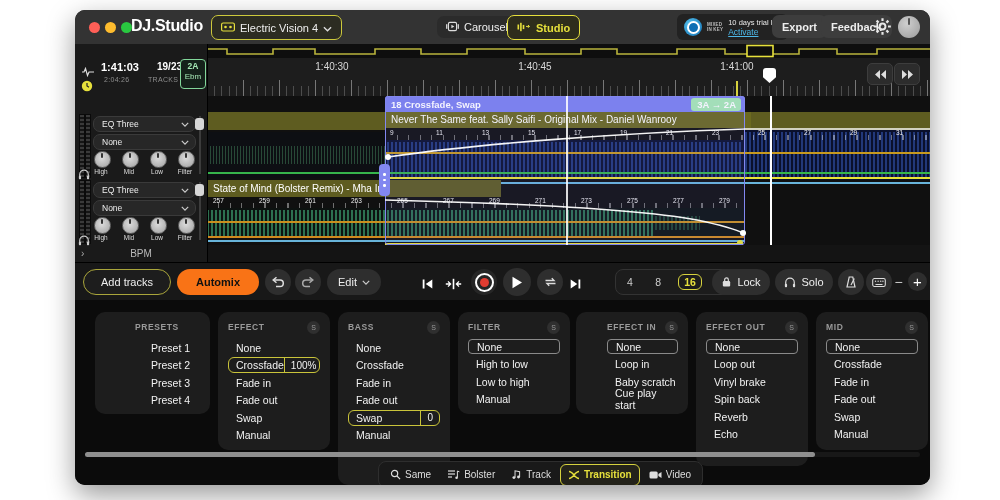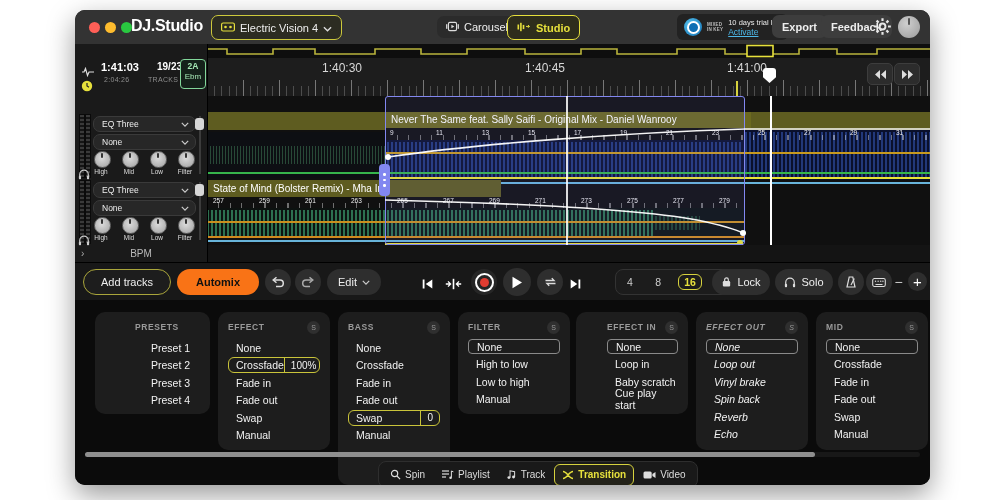--- a/index.html
+++ b/index.html
@@ -24,21 +24,21 @@
   .avatar{position:absolute;left:823px;top:6px;width:22px;height:22px;border-radius:50%;background:radial-gradient(circle at 40% 35%,#cfcfcf,#9a9a9a);}
   .avatar i{position:absolute;left:10px;top:2px;width:2px;height:7px;background:#555;border-radius:1px;}
   
   .minimap{position:absolute;left:0;top:34px;width:855px;height:14px;background:#0e0e0e;}
   
   .ruler{position:absolute;left:132px;top:48px;width:723px;height:38px;background:#1d1d1d;border-bottom:1px solid #000;}
   .ticks{position:absolute;left:0;bottom:0;width:723px;height:10px;
     background-image:repeating-linear-gradient(90deg,#4d4d4d 0 1px,transparent 1px 7.2px);}
   .ticks2{position:absolute;left:0;bottom:0;width:723px;height:16px;
     background-image:repeating-linear-gradient(90deg,#777 0 1px,transparent 1px 36px);}
-  .rlabel{position:absolute;top:3px;width:60px;text-align:right;font-size:12px;color:#d8d8d8;}
+  .rlabel{position:absolute;top:3px;width:60px;text-align:center;font-size:10px;color:#d8d8d8;}
   .navbtn{position:absolute;top:5px;width:24px;height:20px;background:#2c2c2c;border:1px solid #3d3d3d;border-radius:5px;display:flex;align-items:center;justify-content:center;}
   
   .lanes{position:absolute;left:132px;top:86px;width:723px;height:149px;background:#101010;overflow:hidden;}
   .olive{background:#5e5c20;}
   .ttl{font-size:10px;color:#fff;line-height:16px;padding-left:6px;white-space:nowrap;overflow:hidden;}
   .xhead{background:#7d82ee;border-radius:3px 3px 0 0;display:flex;align-items:center;}
   .xhead span{font-size:9.5px;color:#fff;padding-left:6px;font-weight:600;}
   .xbadge{margin-left:auto;margin-right:4px;background:#a8e8b4;color:#15511f;font-size:8.5px;font-weight:700;border-radius:3px;padding:1px 5px;}
   .beatruler{position:absolute;height:11px;background-image:repeating-linear-gradient(90deg,rgba(255,255,255,.4) 0 1px,transparent 1px 11.5px);background-size:100% 5px;background-repeat:repeat-x;background-position:left bottom;}
   .beat{position:absolute;top:0;font-size:6.5px;color:#f0f0f0;}
@@ -204,20 +204,24 @@
     <div class="abs olive" style="left:0;top:16px;width:178px;height:18px;"></div>
     <div class="abs" style="left:0;top:36px;width:178px;height:46px;background:#0d0f13;">
       <div class="abs stripes-faint" style="left:0;top:14px;width:178px;height:18px;"></div>
     </div>
 
     <div class="abs olive" style="left:538px;top:16px;width:185px;height:18px;"></div>
     <div class="abs" style="left:538px;top:34px;width:185px;height:50px;background:#0a102c;">
       <div class="abs stripes-blue" style="left:0;top:2px;width:185px;height:46px;"></div>
     </div>
 
+    <div class="abs xhead" style="left:178px;top:0;width:360px;height:16px;">
+      <span>18 Crossfade, Swap</span>
+      <span class="xbadge">3A → 2A</span>
+    </div>
     <div class="abs ttl" style="left:178px;top:16px;width:360px;height:16px;background:#6b691f;">Never The Same feat. Sally Saifi - Original Mix - Daniel Wanrooy</div>
 
     <div class="abs" style="left:178px;top:44px;width:360px;height:40px;background:#0a102c;">
       <div class="abs stripes-blue" style="left:2px;top:2px;width:356px;height:36px;"></div>
     </div>
 
     <div class="beatruler" style="left:178px;top:33px;width:545px;">
       <span class="beat" style="left:5px">9</span>
           <span class="beat" style="left:51px">11</span>
           <span class="beat" style="left:97px">13</span>
@@ -549,21 +553,21 @@
       <div class="card-h">
             <span class="t">EFFECT IN</span>
             <span class="sbadge">S</span>
           </div>
       <div class="pitem sel-g">None</div>
       <div class="pitem">Loop in</div>
       <div class="pitem">Baby scratch</div>
       <div class="pitem">Cue play start</div>
     </div>
 
-    <div class="card" style="left:621px;width:112px;height:138px;font-style:italic;">
+    <div class="card" style="left:621px;width:112px;height:154px;">
       <div class="card-h">
             <span class="t">EFFECT OUT</span>
             <span class="sbadge">S</span>
           </div>
       <div class="pitem sel-g">None</div>
       <div class="pitem">Loop out</div>
       <div class="pitem">Vinyl brake</div>
       <div class="pitem">Spin back</div>
       <div class="pitem">Reverb</div>
       <div class="pitem">Echo</div>
@@ -585,33 +589,33 @@
           <div class="scrollthumb"></div>
         </div>
   </div>
 
   <div class="tabbar">
     <div class="tab">
       <svg width="11" height="11" viewBox="0 0 12 12">
             <circle cx="5" cy="5" r="3.4" fill="none" stroke="#ddd" stroke-width="1.3"></circle>
             <line x1="7.6" y1="7.6" x2="11" y2="11" stroke="#ddd" stroke-width="1.3"></line>
           </svg>
-      <span>Spin</span>
+      <span>Same</span>
     </div>
     <div class="tab">
       <svg width="13" height="11" viewBox="0 0 13 11">
             <g stroke="#ddd" stroke-width="1.2">
               <line x1="1" y1="2" x2="8" y2="2"></line>
               <line x1="1" y1="5" x2="8" y2="5"></line>
               <line x1="1" y1="8" x2="5" y2="8"></line>
             </g>
             <path d="M10.4 8.5 V2 l2 .8" fill="none" stroke="#ddd" stroke-width="1"></path>
             <circle cx="9.6" cy="8.7" r="1.3" fill="#ddd"></circle>
           </svg>
-      <span>Playlist</span>
+      <span>Bolster</span>
     </div>
     <div class="tab">
       <svg width="11" height="11" viewBox="0 0 12 12">
             <path d="M4.4 9.2 V2 l5 1 v5.6" fill="none" stroke="#ddd" stroke-width="1.1"></path>
             <circle cx="3.2" cy="9.4" r="1.6" fill="#ddd"></circle>
             <circle cx="8.2" cy="8.8" r="1.6" fill="#ddd"></circle>
           </svg>
       <span>Track</span>
     </div>
     <div class="tab on">

